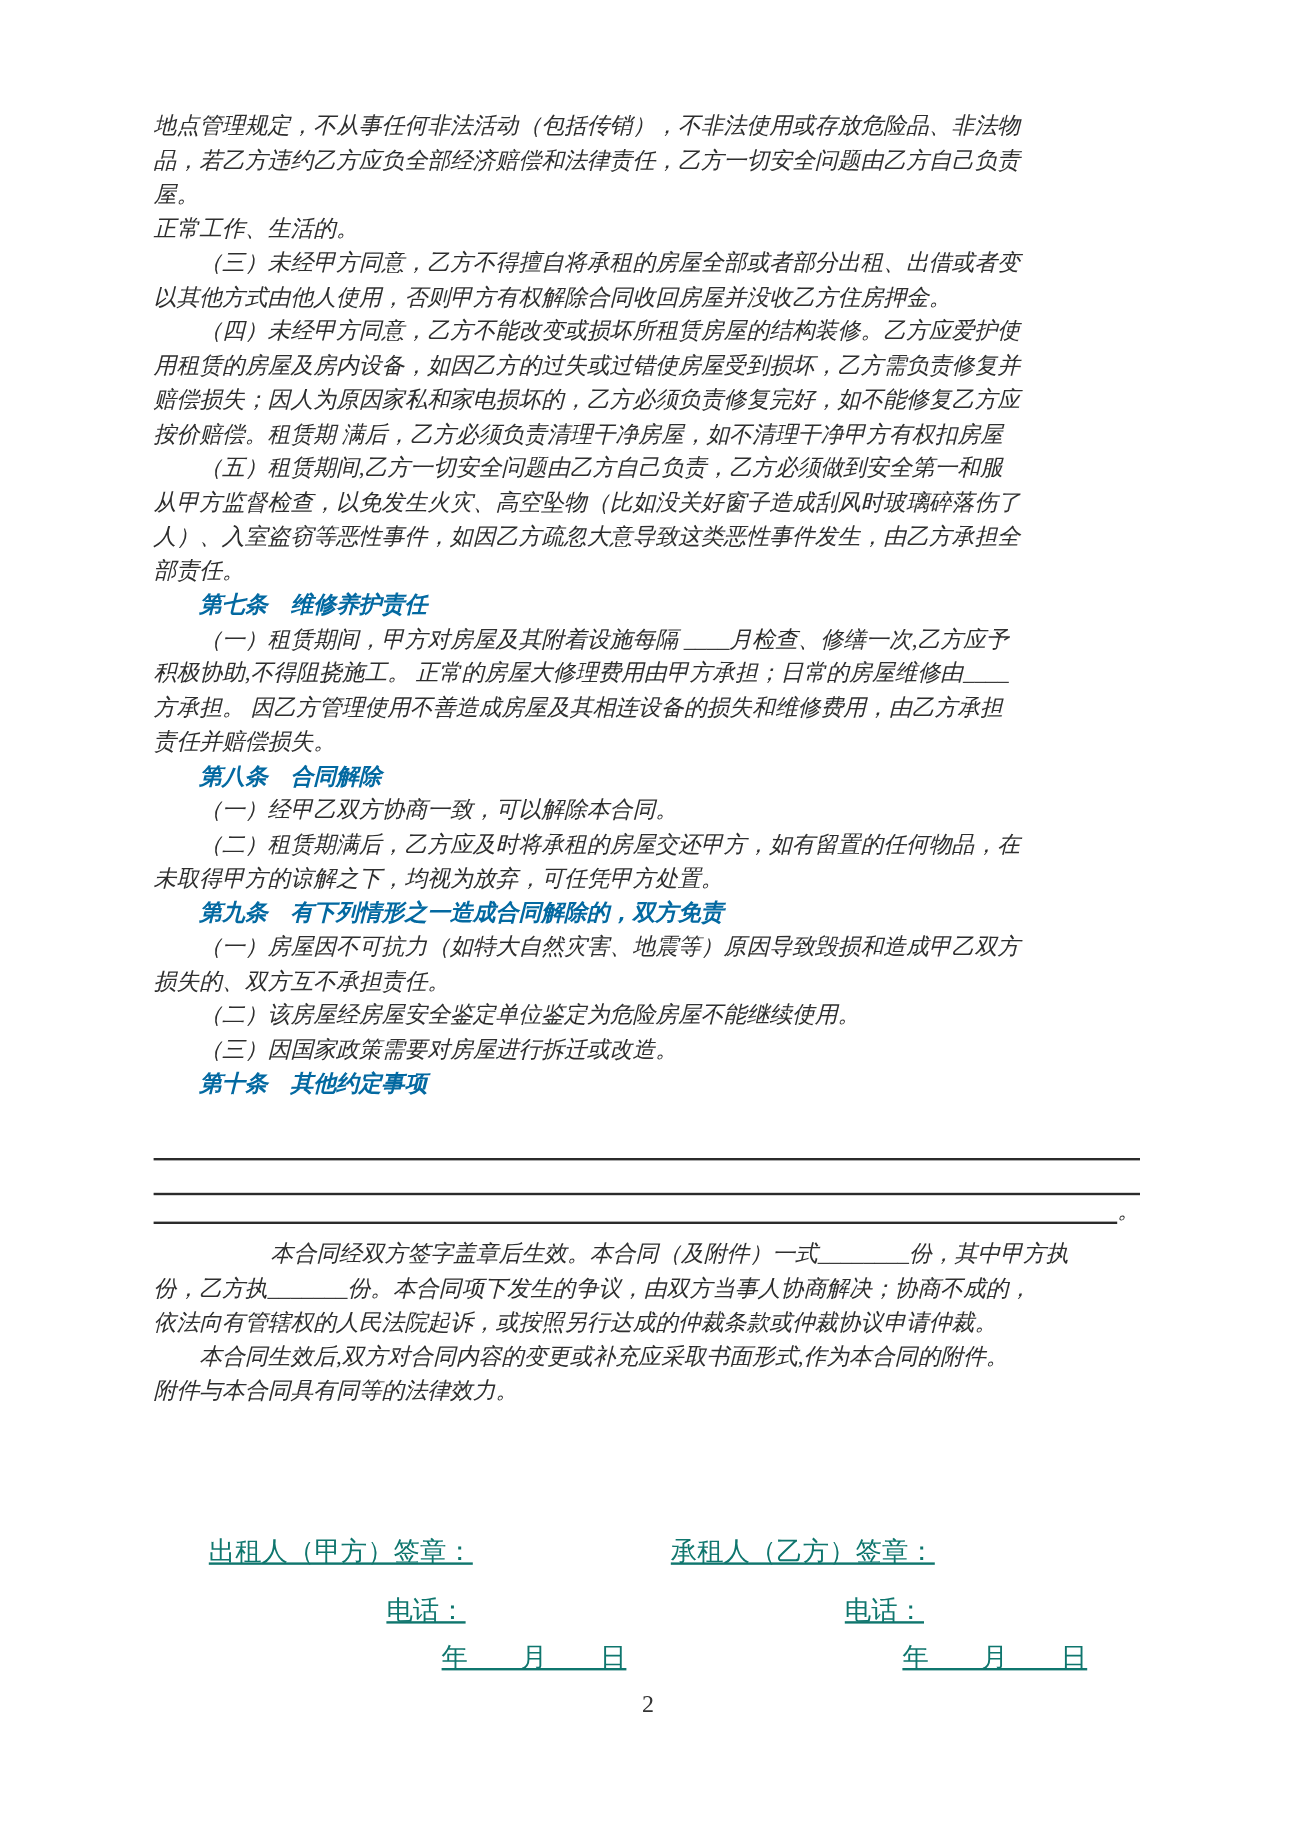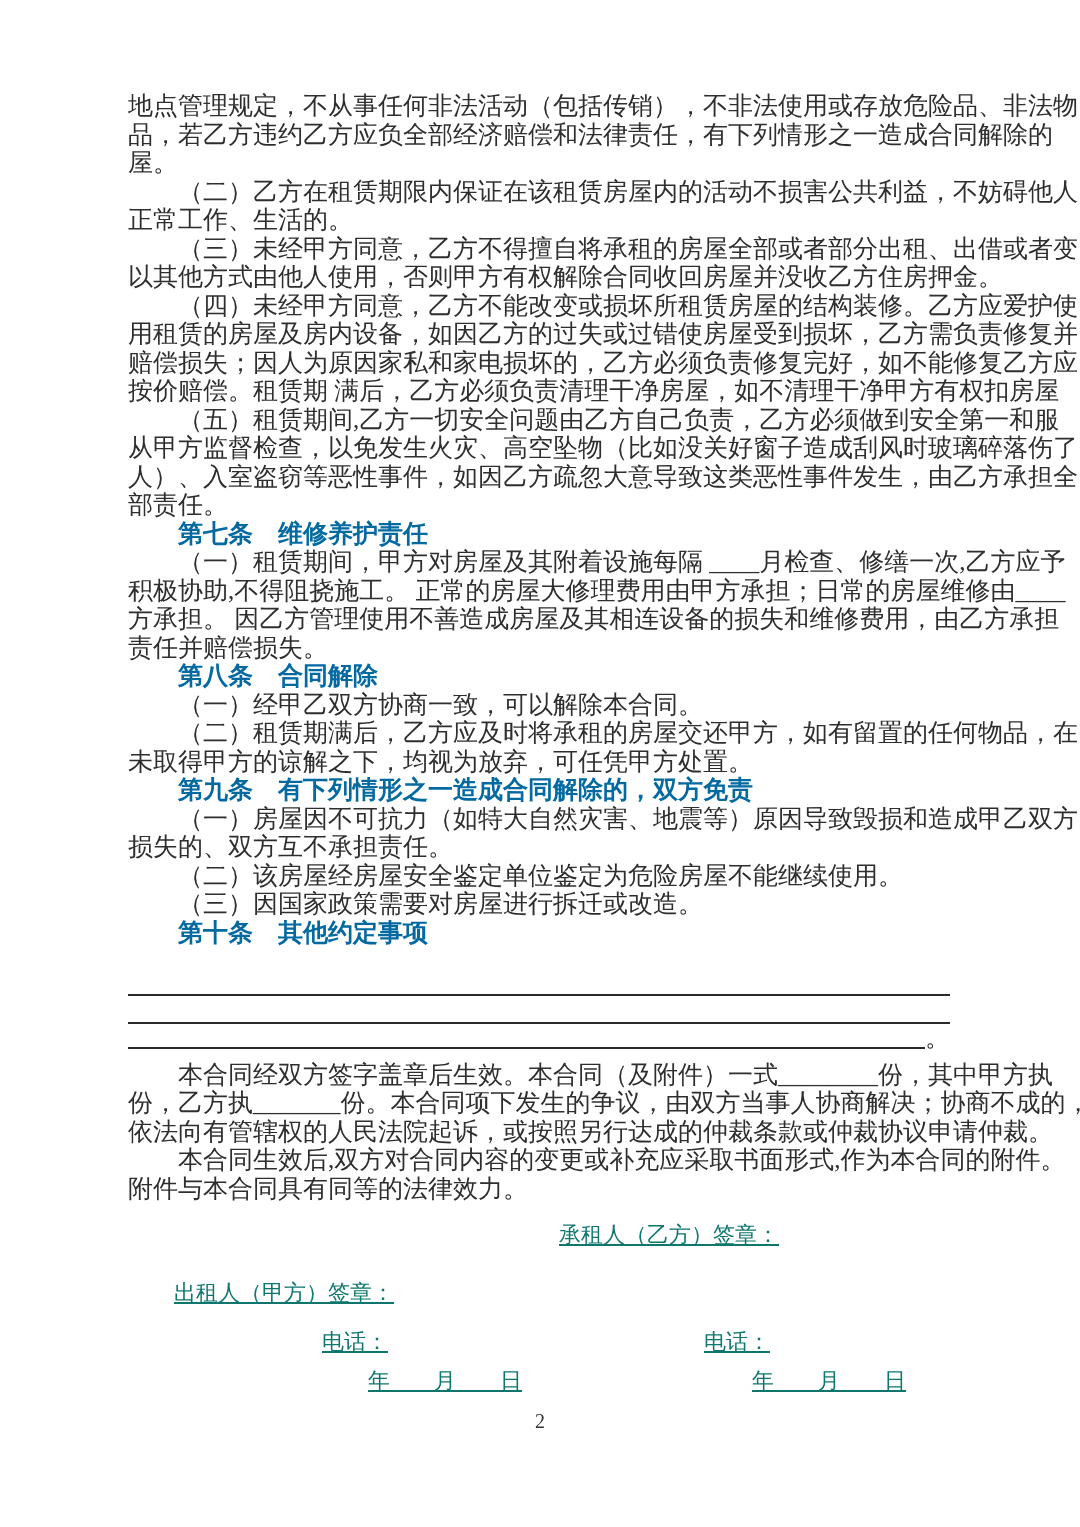--- a/index.html
+++ b/index.html
@@ -6,54 +6,53 @@
   .page{
     position:relative;
     width:1080px;height:1527px;
     background:#ffffff;
     color:#2e2e2e;
     font-family:"Liberation Serif","DejaVu Serif",serif;
     overflow:hidden;
   }
   .content{
     position:absolute;left:128px;top:92px;width:822px;
-    font-size:25px;line-height:28.5px;
+    font-size:19px;line-height:28.5px;font-style:italic;
   }
   .line{height:28.5px;white-space:nowrap;}
   .line.first{text-indent:2em;}
   .line.heading{text-indent:2em;font-weight:bold;color:#0369a1;}
   .line.blank{box-sizing:border-box;border-bottom:2.5px solid #2b2b2b;}
   .line.heading + .line.blank{margin-top:20px;}
   .line.blank-period{display:flex;align-items:flex-end;}
   .line.blank-period .rule{flex:1;border-bottom:2px solid #2b2b2b;margin-bottom:4px;}
   .line.blank-period + .line{margin-top:8px;text-align:center;}
   .sig{
     position:absolute;font-size:22px;line-height:28.5px;
     color:#0f766e;white-space:pre;text-decoration:underline;
   }
   .sig-lessor{left:174px;top:1279px;}
-  .sig-lessee{left:559px;top:1221px;}
+  .sig-lessee{left:559px;top:1279px;}
   .phone-lessor{left:322px;top:1328px;}
   .phone-lessee{left:704px;top:1328px;}
   .date-lessor{left:368px;top:1367px;}
   .date-lessee{left:752px;top:1367px;}
   .page-number{
     position:absolute;left:0;right:0;top:1410px;
     text-align:center;font-size:20px;color:#333333;
   }
 </style>
 </head>
 <body>
 
 <div class="page">
   <div class="content">
       <div class="line cont">地点管理规定，不从事任何非法活动（包括传销），不非法使用或存放危险品、非法物</div>
-      <div class="line cont">品，若乙方违约乙方应负全部经济赔偿和法律责任，有下列情形之一造成合同解除的</div>
+      <div class="line cont">品，若乙方违约乙方应负全部经济赔偿和法律责任，乙方一切安全问题由乙方自己负责</div>
       <div class="line cont">屋。</div>
-      <div class="line first">（二）乙方在租赁期限内保证在该租赁房屋内的活动不损害公共利益，不妨碍他人</div>
       <div class="line cont">正常工作、生活的。</div>
       <div class="line first">（三）未经甲方同意，乙方不得擅自将承租的房屋全部或者部分出租、出借或者变</div>
       <div class="line cont">以其他方式由他人使用，否则甲方有权解除合同收回房屋并没收乙方住房押金。</div>
       <div class="line first">（四）未经甲方同意，乙方不能改变或损坏所租赁房屋的结构装修。乙方应爱护使</div>
       <div class="line cont">用租赁的房屋及房内设备，如因乙方的过失或过错使房屋受到损坏，乙方需负责修复并</div>
       <div class="line cont">赔偿损失；因人为原因家私和家电损坏的，乙方必须负责修复完好，如不能修复乙方应</div>
       <div class="line cont">按价赔偿。租赁期 满后，乙方必须负责清理干净房屋，如不清理干净甲方有权扣房屋</div>
       <div class="line first">（五）租赁期间,乙方一切安全问题由乙方自己负责，乙方必须做到安全第一和服</div>
       <div class="line cont">从甲方监督检查，以免发生火灾、高空坠物（比如没关好窗子造成刮风时玻璃碎落伤了</div>
       <div class="line cont">人）、入室盗窃等恶性事件，如因乙方疏忽大意导致这类恶性事件发生，由乙方承担全</div>

